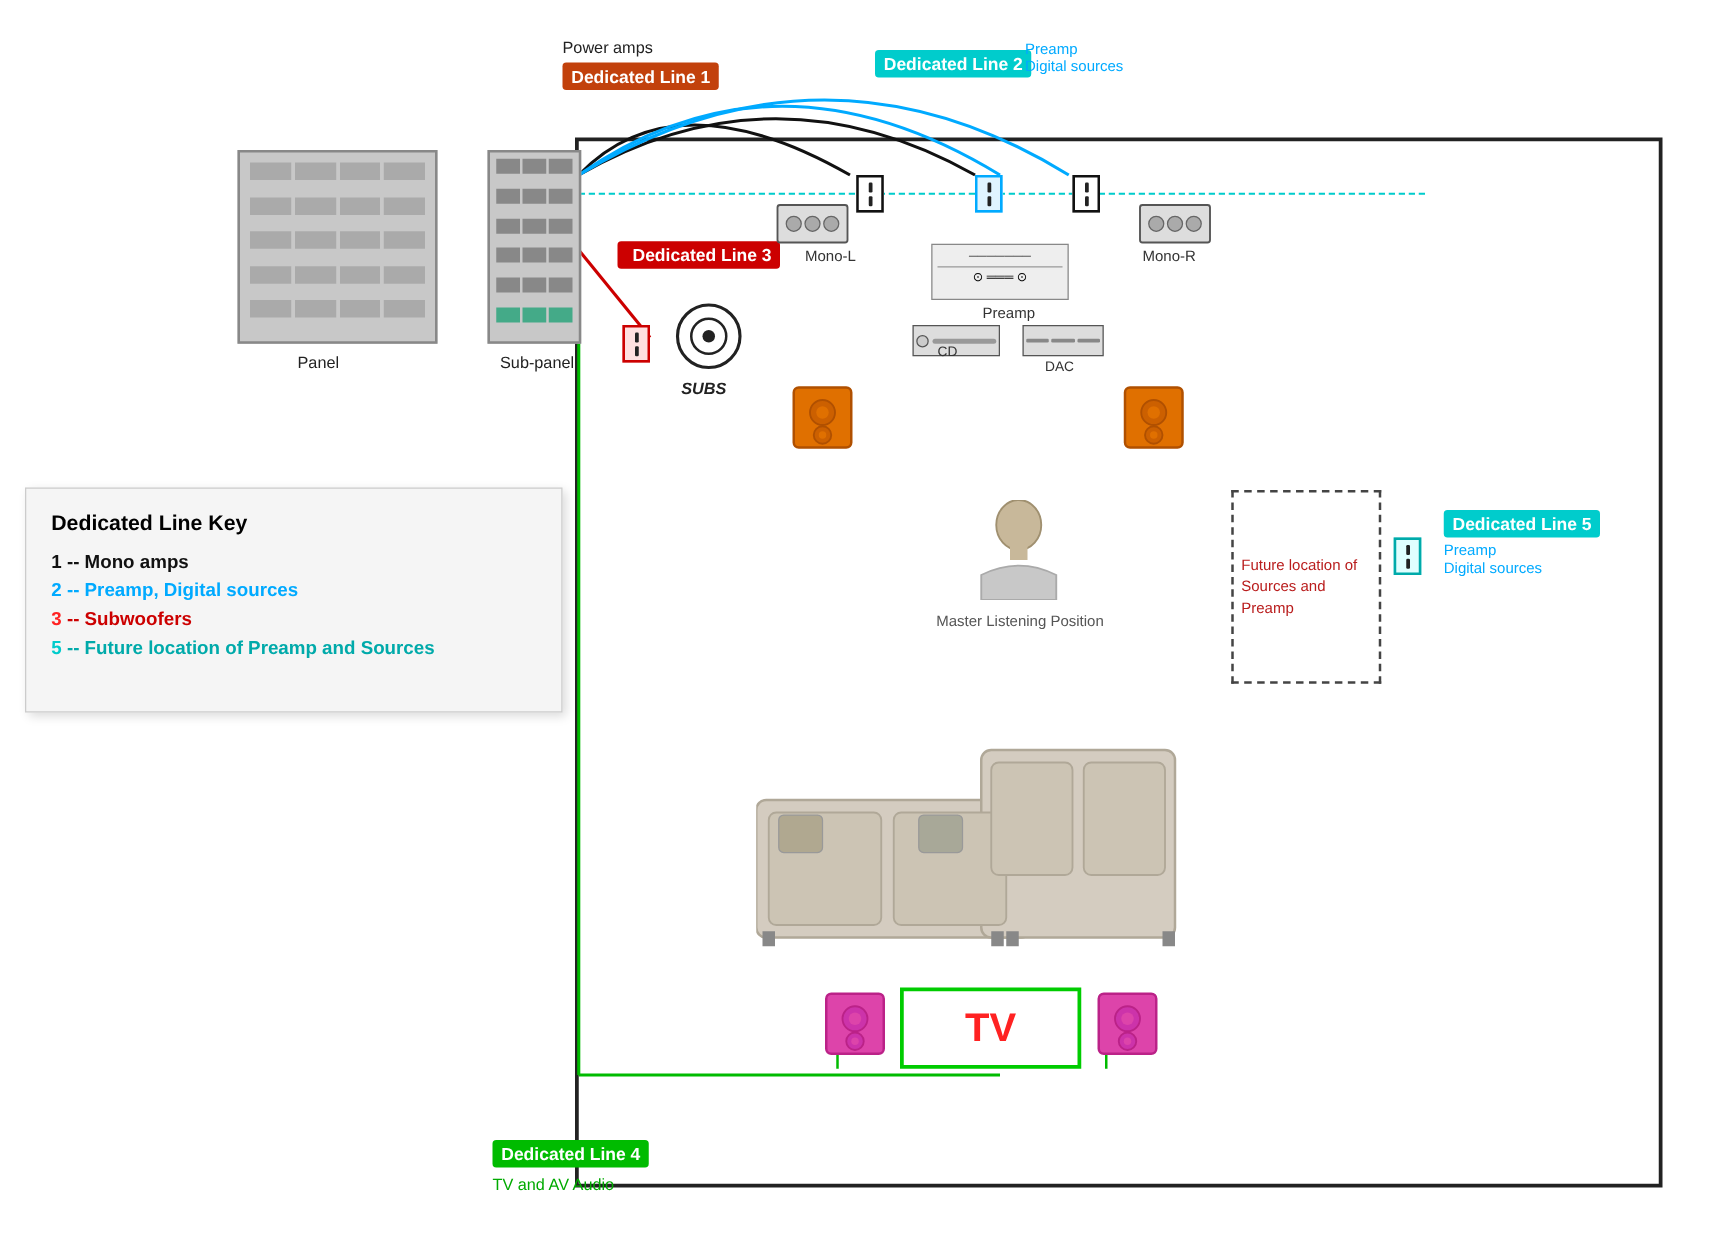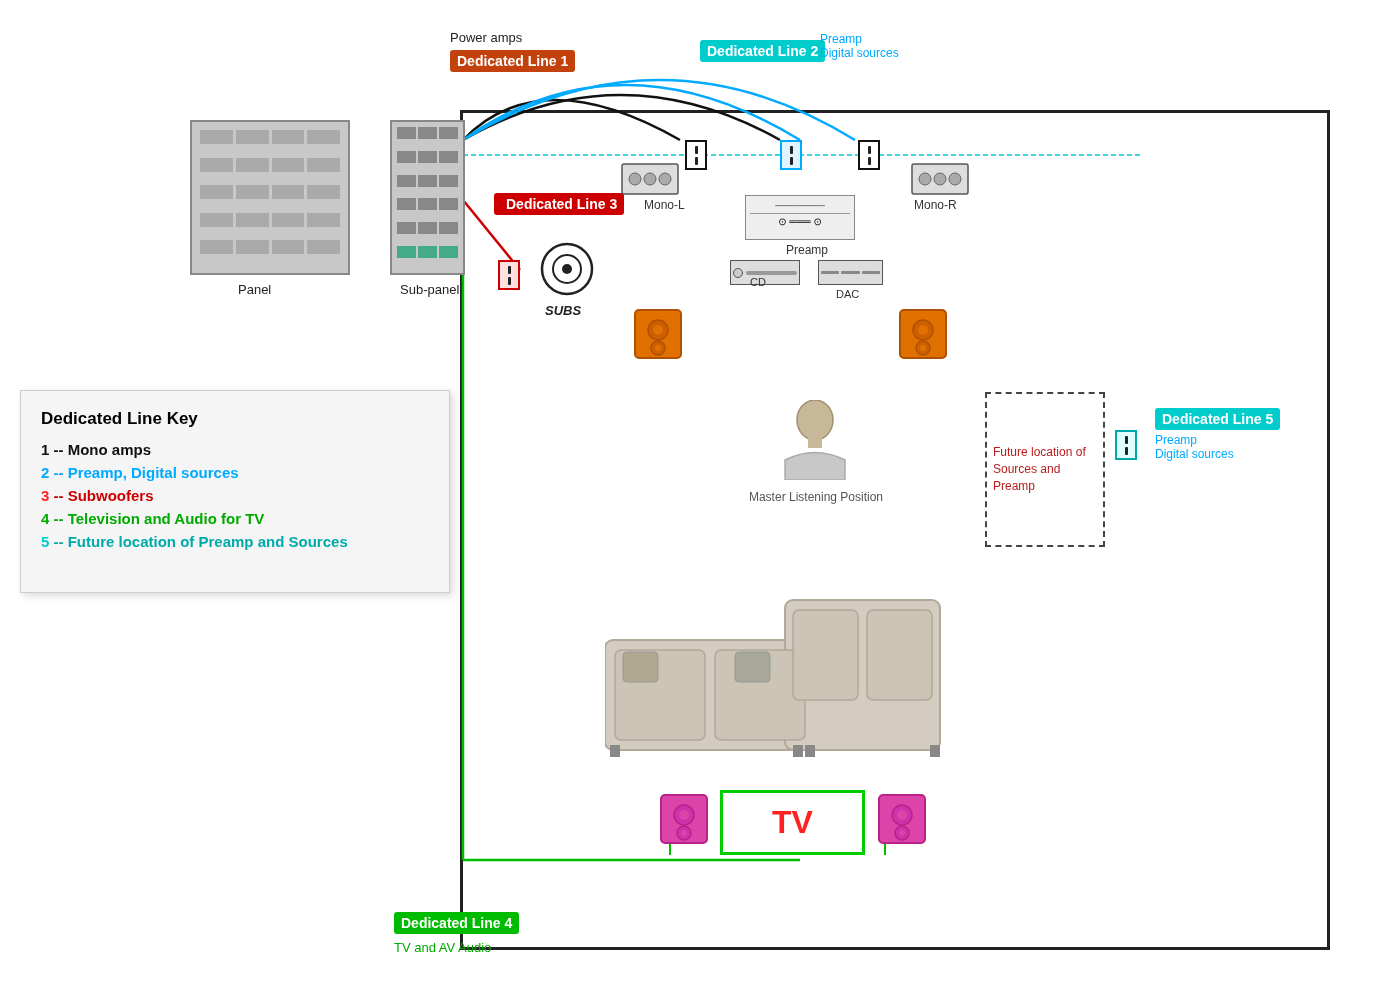--- a/index.html
+++ b/index.html
@@ -524,22 +524,18 @@
     </div>
     <div class="legend-item">
       <span class="num c-blue">2</span>
       <span style="color:#00aaff; font-weight:bold;"> -- Preamp, Digital sources</span>
     </div>
     <div class="legend-item">
       <span class="num c-red">3</span>
       <span style="color:#cc0000; font-weight:bold;"> -- Subwoofers</span>
     </div>
     <div class="legend-item">
-      <span class="num c-green-dark">4</span>
-      <span style="color:#00aa00; font-weight:bold;"> -- Television and Audio for TV</span>
-    </div>
-    <div class="legend-item">
       <span class="num c-cyan">5</span>
       <span style="color:#00aaaa; font-weight:bold;"> -- Future location of Preamp and Sources</span>
     </div>
   </div>
 
 </div>
 
 </body></html>

